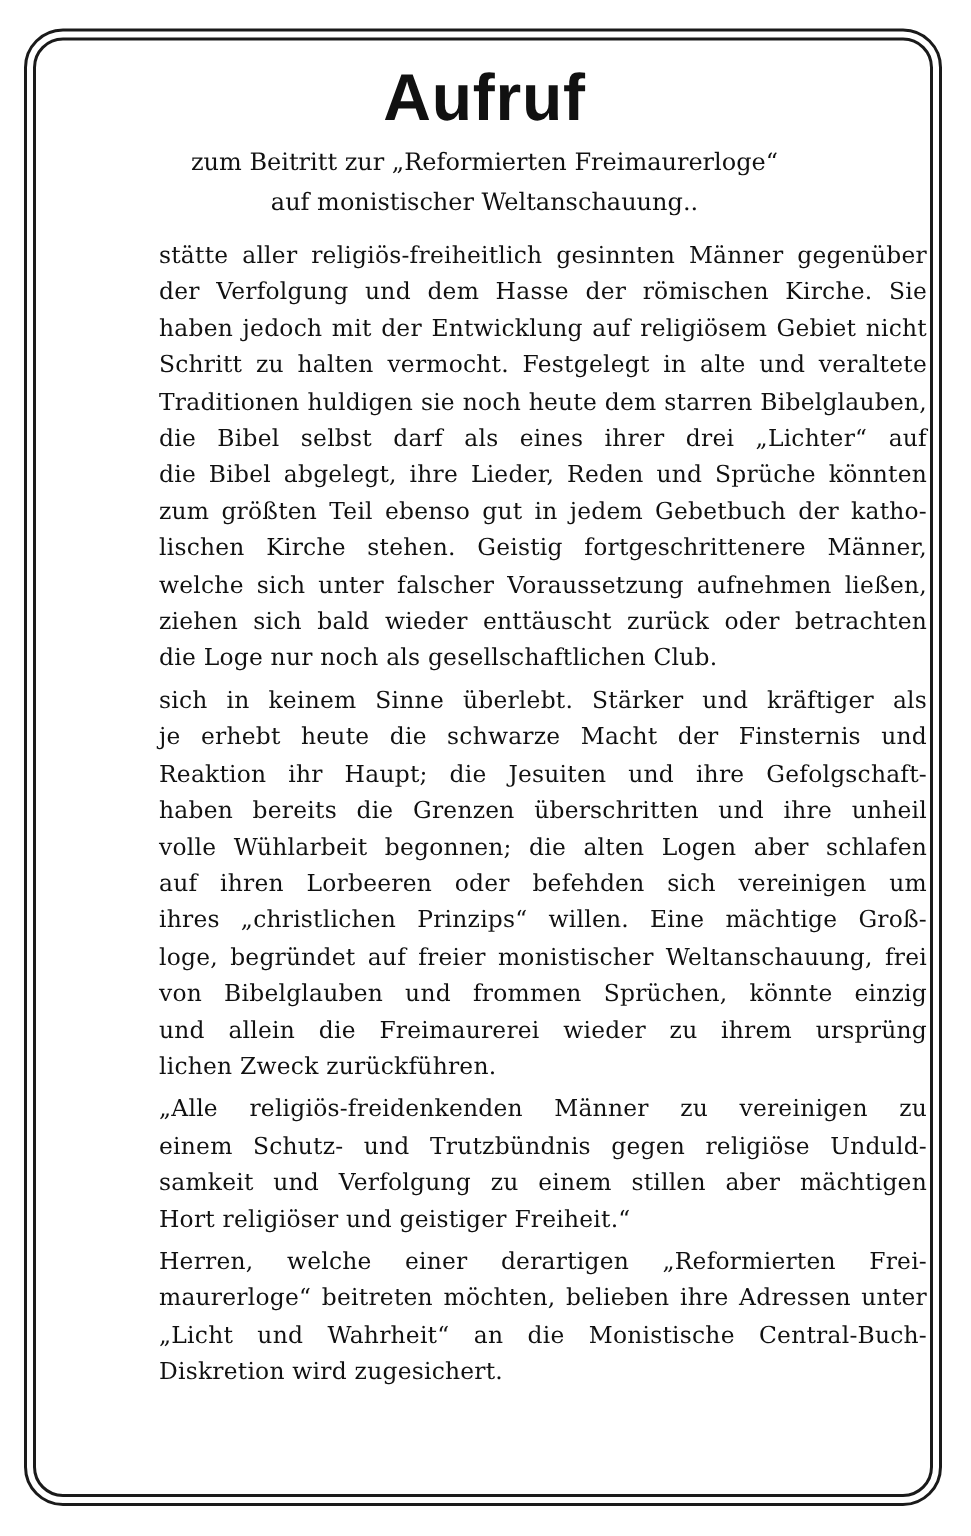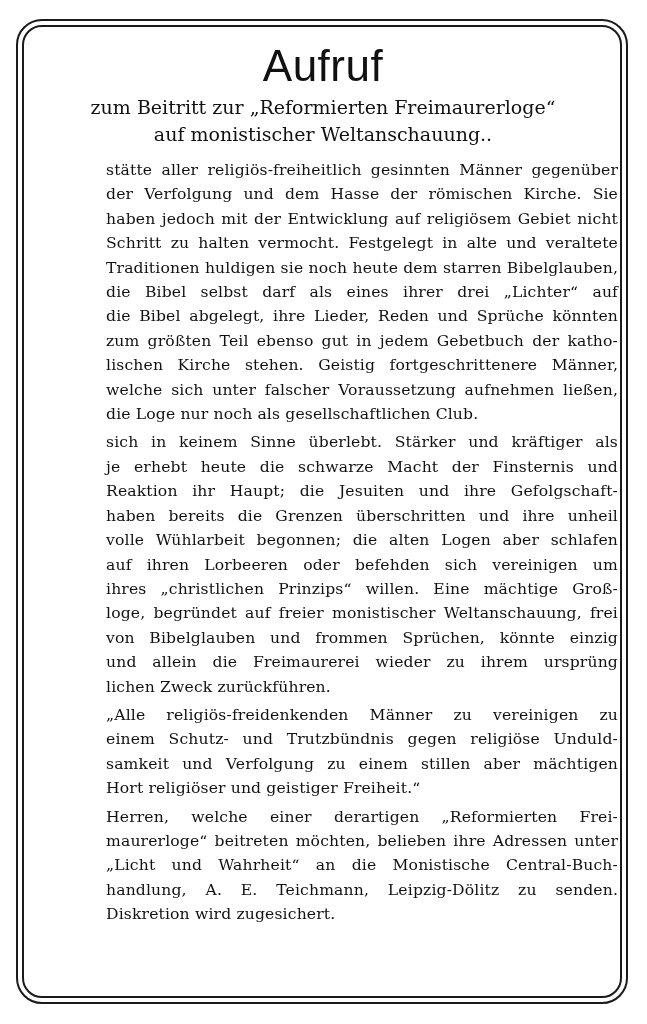--- a/index.html
+++ b/index.html
@@ -10,25 +10,25 @@
   }
   .frame-inner {
     position: absolute; left: 22px; top: 25px; width: 600px; height: 973px;
     border: 2px solid #1a1a1a; border-radius: 20px; box-sizing: border-box;
   }
   .content {
     position: absolute; left: 76px; top: 30px; width: 542px;
     font-family: "DejaVu Serif", serif;
   }
   .title {
-    text-align: center; font-family: "Liberation Sans", sans-serif; font-weight: normal;
+    text-align: center; font-family: "Liberation Sans", sans-serif; font-weight: bold;
     font-size: 44px; line-height: 56px; margin: 8px 0 0 -48px; letter-spacing: 0.5px;
   }
   .subtitle {
-    text-align: center; font-size: 19px; line-height: 27px; margin-left: -48px;
+    text-align: center; font-size: 16px; line-height: 27px; margin-left: -48px;
     font-family: "DejaVu Serif", serif;
   }
   .body { margin-top: 10px; }
   .para {
     font-size: 15.6px; line-height: 24.4px; text-align: justify; margin: 0;
     text-indent: 30px; letter-spacing: 0.15px;
   }
   .para + .para { margin-top: 4px; }
   .para b { font-weight: normal; }
   .line { display: block; text-align-last: justify; white-space: nowrap; }
@@ -52,20 +52,21 @@
       <span class="line">stätte aller religiös-freiheitlich gesinnten Männer gegenüber</span>
       <span class="line">der Verfolgung und dem Hasse der römischen Kirche. Sie</span>
       <span class="line">haben jedoch mit der Entwicklung auf religiösem Gebiet nicht</span>
       <span class="line">Schritt zu halten vermocht. Festgelegt in alte und veraltete</span>
       <span class="line">Traditionen huldigen sie noch heute dem starren Bibelglauben,</span>
       <span class="line">die Bibel selbst darf als eines ihrer drei „Lichter“ auf</span>
       <span class="line">die Bibel abgelegt, ihre Lieder, Reden und Sprüche könnten</span>
       <span class="line">zum größten Teil ebenso gut in jedem Gebetbuch der katho-</span>
       <span class="line">lischen Kirche stehen. Geistig fortgeschrittenere Männer,</span>
       <span class="line">welche sich unter falscher Voraussetzung aufnehmen ließen,</span>
+      <span class="line">ziehen sich bald wieder enttäuscht zurück oder betrachten</span>
       <span class="line last">die Loge nur noch als gesellschaftlichen Club.</span>
     </div>
 
     <div class="para">
       <span class="line">sich in keinem Sinne überlebt. Stärker und kräftiger als</span>
       <span class="line">je erhebt heute die schwarze Macht der Finsternis und</span>
       <span class="line">Reaktion ihr Haupt; die Jesuiten und ihre Gefolgschaft-</span>
       <span class="line">haben bereits die Grenzen überschritten und ihre unheil</span>
       <span class="line">volle Wühlarbeit begonnen; die alten Logen aber schlafen</span>
       <span class="line">auf ihren Lorbeeren oder befehden sich vereinigen um</span>
@@ -80,17 +81,16 @@
       <span class="line first">„Alle religiös-freidenkenden Männer zu vereinigen zu</span>
       <span class="line">einem Schutz- und Trutzbündnis gegen religiöse Unduld-</span>
       <span class="line">samkeit und Verfolgung zu einem stillen aber mächtigen</span>
       <span class="line last">Hort religiöser und geistiger Freiheit.“</span>
     </div>
 
     <div class="para">
       <span class="line first">Herren, welche einer derartigen „Reformierten Frei-</span>
       <span class="line">maurerloge“ beitreten möchten, belieben ihre Adressen unter</span>
       <span class="line"><span class="nested">„Licht und Wahrheit“ an die </span><b class="nested">Monistische Central-Buch-</b></span>
-      <span class="line"><b class="nested">handlung,</b><span class="nested"> A. E. Teichmann, </span><b class="nested">Leipzig-Dölitz</b><span class="nested"> zu senden.</span></span>
       <span class="line last">Diskretion wird zugesichert.</span>
     </div>
   </div>
 </div>
 
 </body></html>

